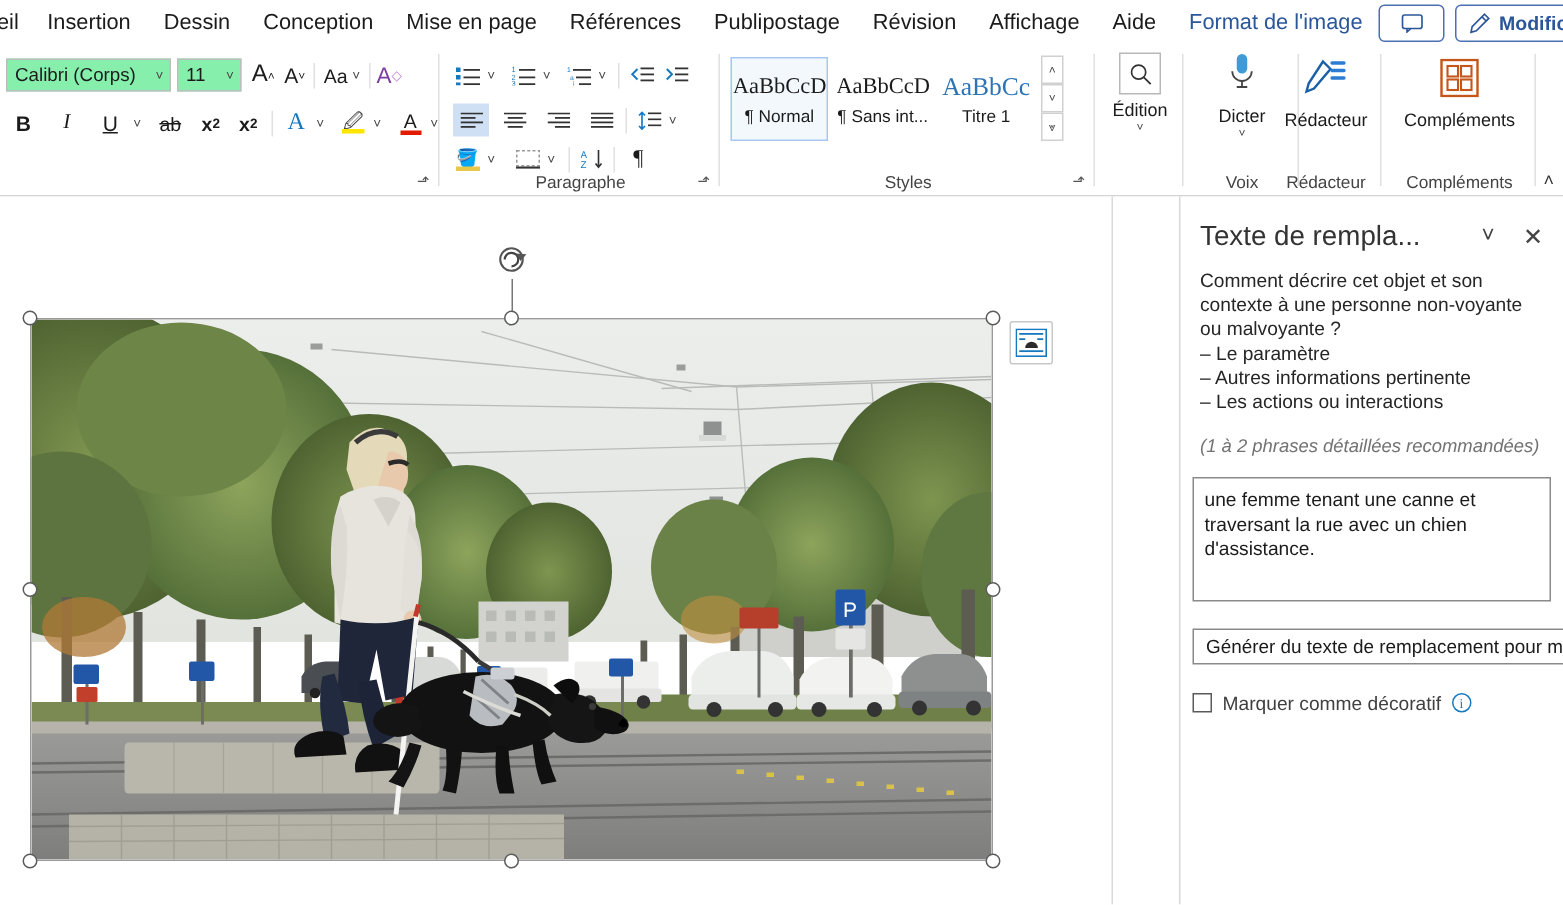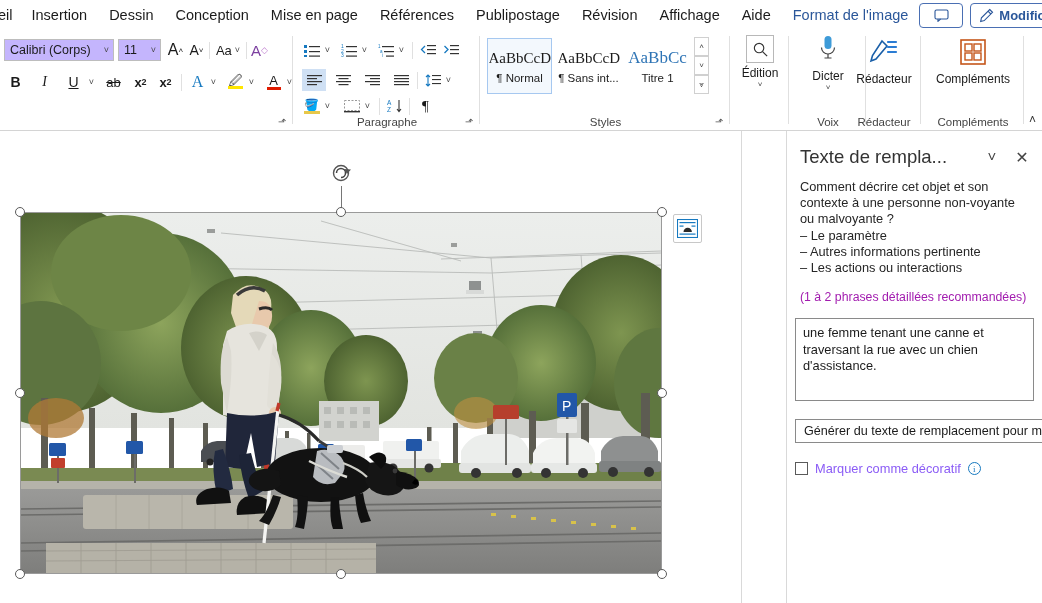--- a/index.html
+++ b/index.html
@@ -50,21 +50,21 @@
   }
   .grp-divider { position: absolute; top: 5px; width: 1px; height: 88px; background: #e0e0e0; }
   .dlg-launcher {
     position: absolute; bottom: 3px; right: 3px; width: 12px; height: 12px;
     color: #555; font-size: 10px; line-height: 12px;
   }
   .row { position: absolute; display: flex; align-items: center; }
 
   
   .fontbox {
-    border: 1px solid #bdbdbd; height: 22px; background: #c4b5fd;
+    border: 1px solid #bdbdbd; height: 22px; background: #86efac;
     display: flex; align-items: center; justify-content: space-between;
     font-size: 12.5px; color: #1b1b1b; padding: 0 4px 0 5px;
   }
   .ic {
     display: inline-flex; align-items: center; justify-content: center;
     color: #1b1b1b; font-size: 14px; height: 22px; min-width: 19px;
     position: relative;
   }
   .ic.small { font-size: 11px; min-width: 13px; }
   .vsep { width: 1px; height: 17px; background: #e0e0e0; margin: 0 3px; }
@@ -122,34 +122,34 @@
     position: absolute; top: 131px; left: 788px; width: 254px; height: 472px;
     background: #ffffff; padding: 0;
   }
   .pane-head { display: flex; align-items: flex-start; padding: 14px 12px 0 12px; }
   .pane-title { font-size: 18.5px; color: #333; line-height: 24px; white-space: nowrap; }
   .pane-head-btns { margin-left: auto; display: flex; gap: 14px; padding-top: 3px; }
   .pane-ico { font-size: 15px; color: #444; width: 16px; text-align: center; }
   .pane-body { padding: 10px 10px 0 12px; }
   .pane-q { font-size: 12.8px; color: #262626; line-height: 16.2px; }
   .pane-list { list-style: none; font-size: 12.8px; color: #262626; line-height: 16.2px; }
-  .pane-hint { font-size: 12.3px; color: #a21caf; margin-top: 14px; }
+  .pane-hint { font-size: 12.3px; color: #737373; font-style: italic; margin-top: 14px; }
   .alt-input {
     margin: 14px 8px 0 7px; height: 83px; border: 1px solid #8a8a8a; background: #fff;
     padding: 6px 7px; font-size: 12.8px; color: #1b1b1b; line-height: 16.5px;
     overflow: hidden;
   }
   .gen-btn {
     margin: 18px 0 0 7px; width: 252px; height: 24px; border: 1px solid #8a8a8a; background: #fff;
     font-size: 12.6px; color: #1b1b1b; display: flex; align-items: center;
     padding-left: 8px; white-space: nowrap; overflow: hidden;
   }
   .deco-row { display: flex; align-items: center; gap: 7px; margin: 18px 0 0 7px; }
   .cbox { width: 13px; height: 13px; border: 1px solid #5a5a5a; background: #fff; }
-  .deco-lbl { font-size: 12.8px; color: #8b5cf6; }
+  .deco-lbl { font-size: 12.8px; color: #404040; }
   .info-i {
     width: 13px; height: 13px; border: 1.3px solid #1679c0; border-radius: 50%;
     color: #1679c0; font-size: 9px; display: flex; align-items: center; justify-content: center;
     font-family: "Liberation Serif", serif;
   }
 </style>
 </head>
 <body>
 
 <div id="app">

